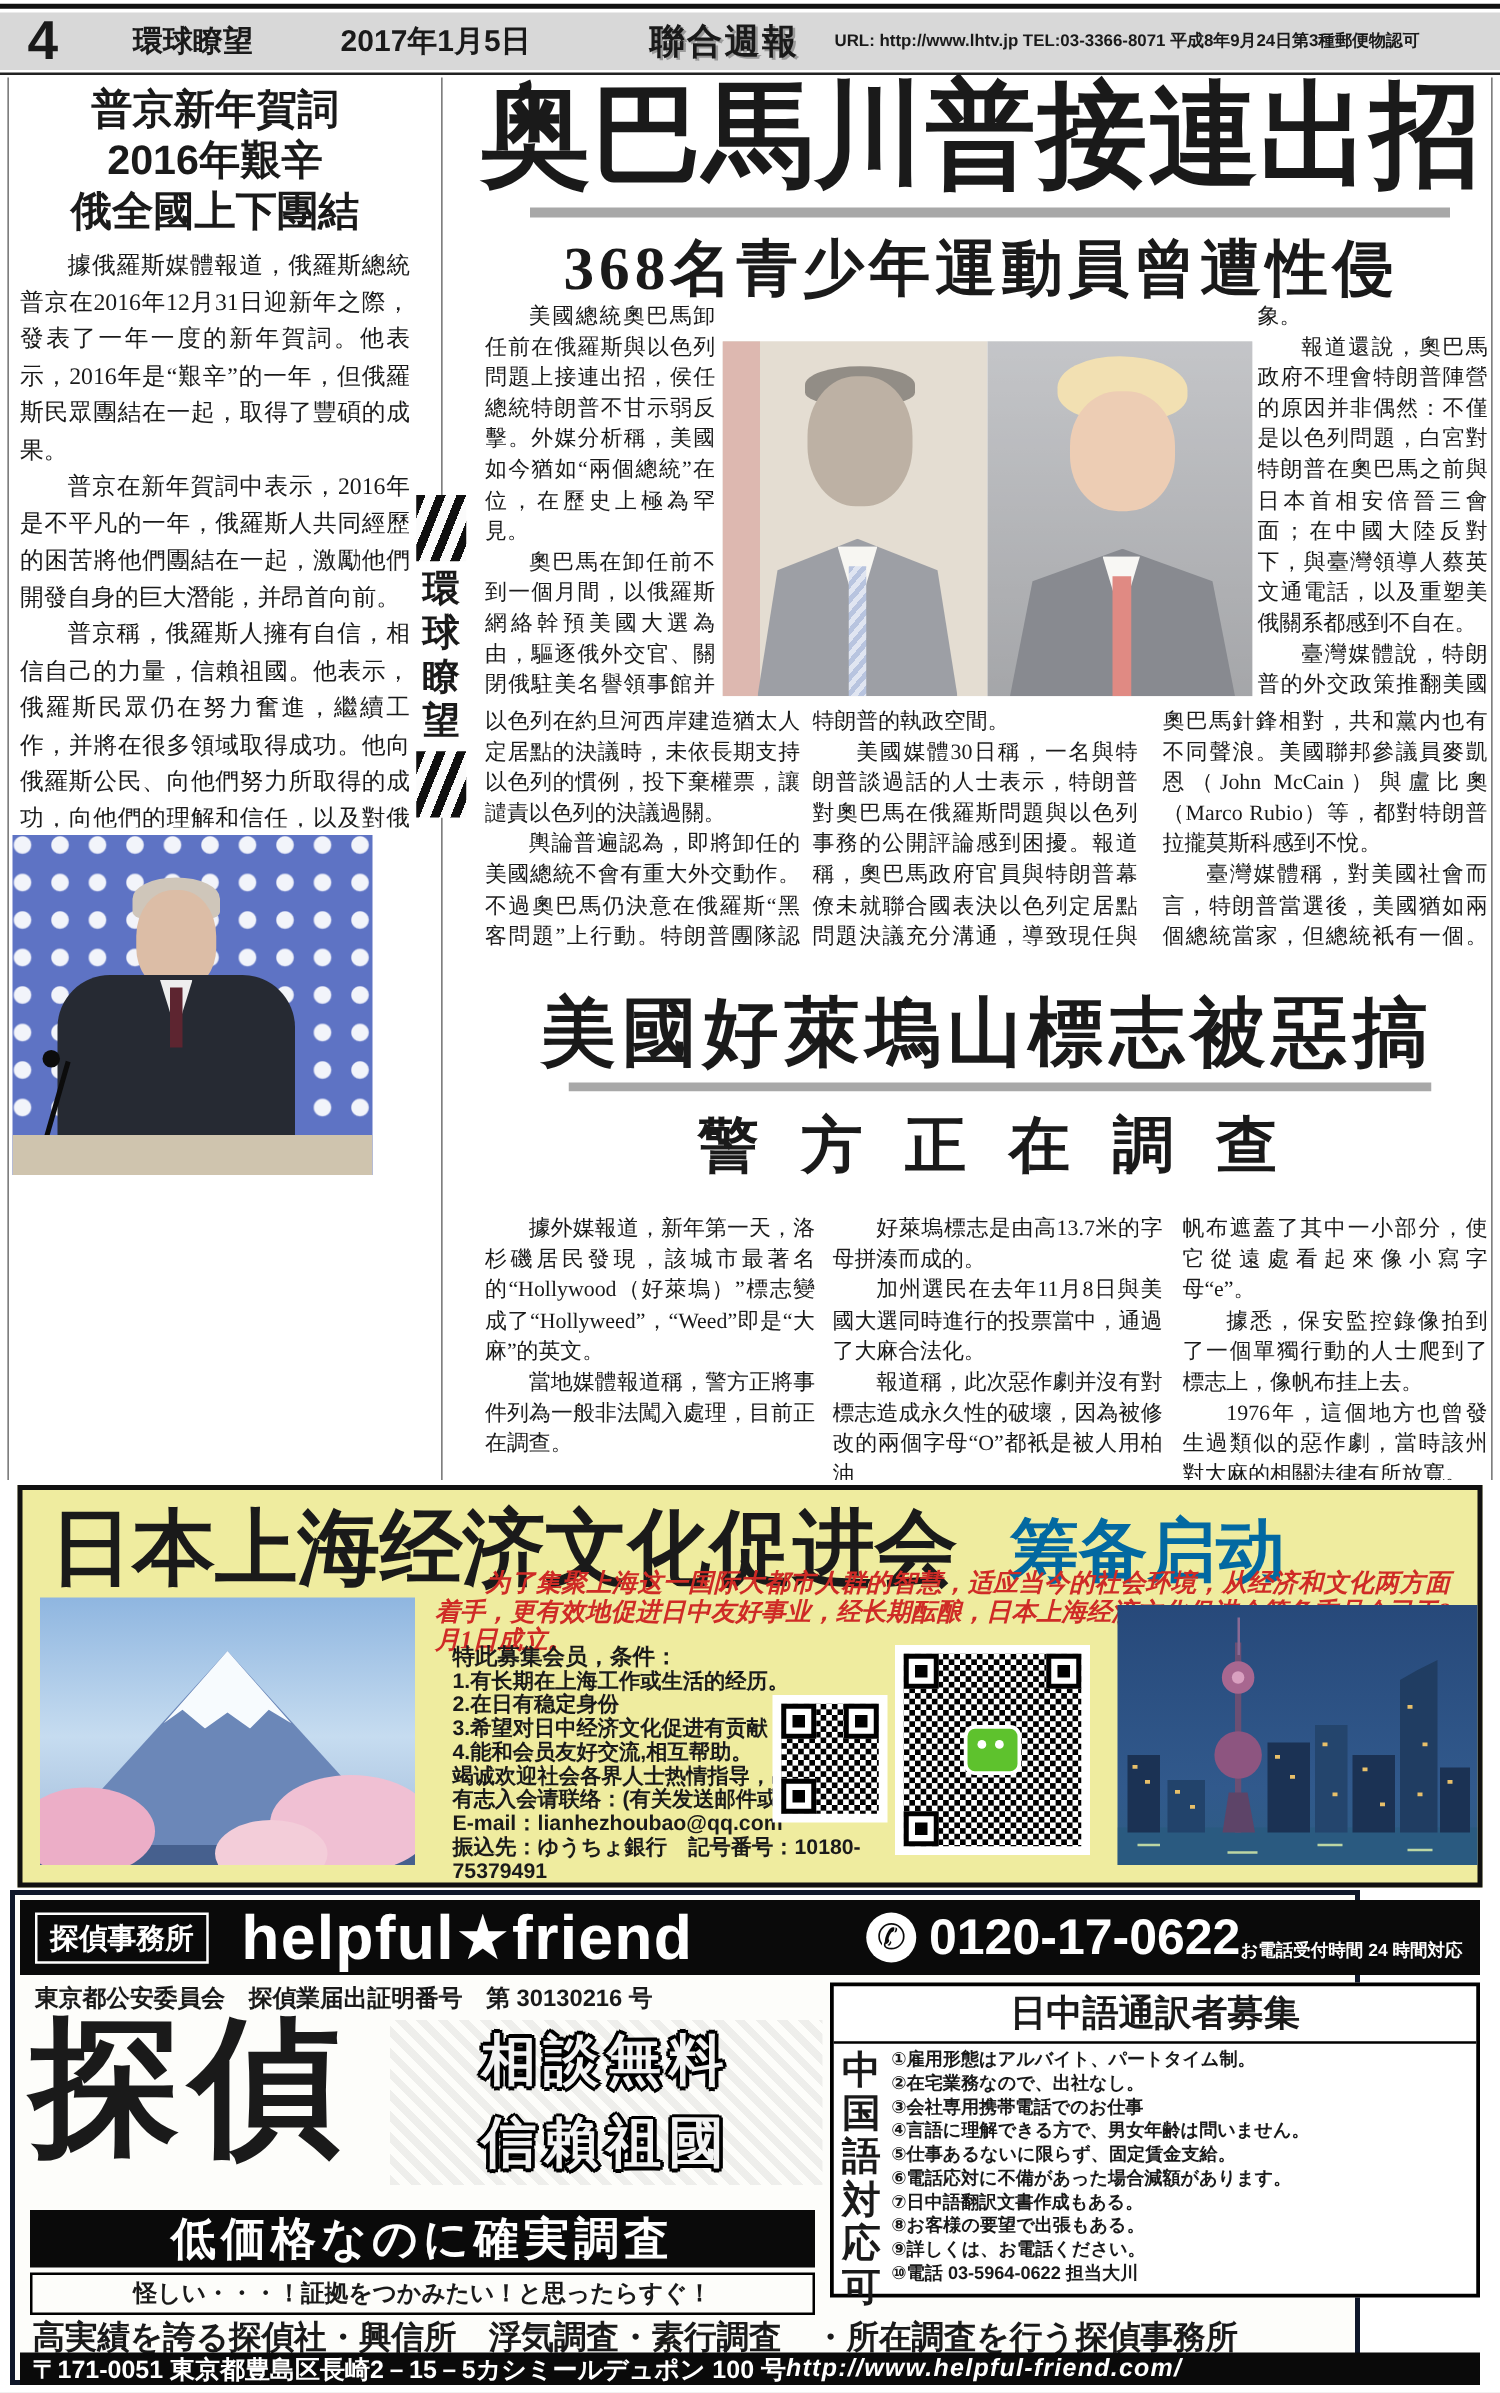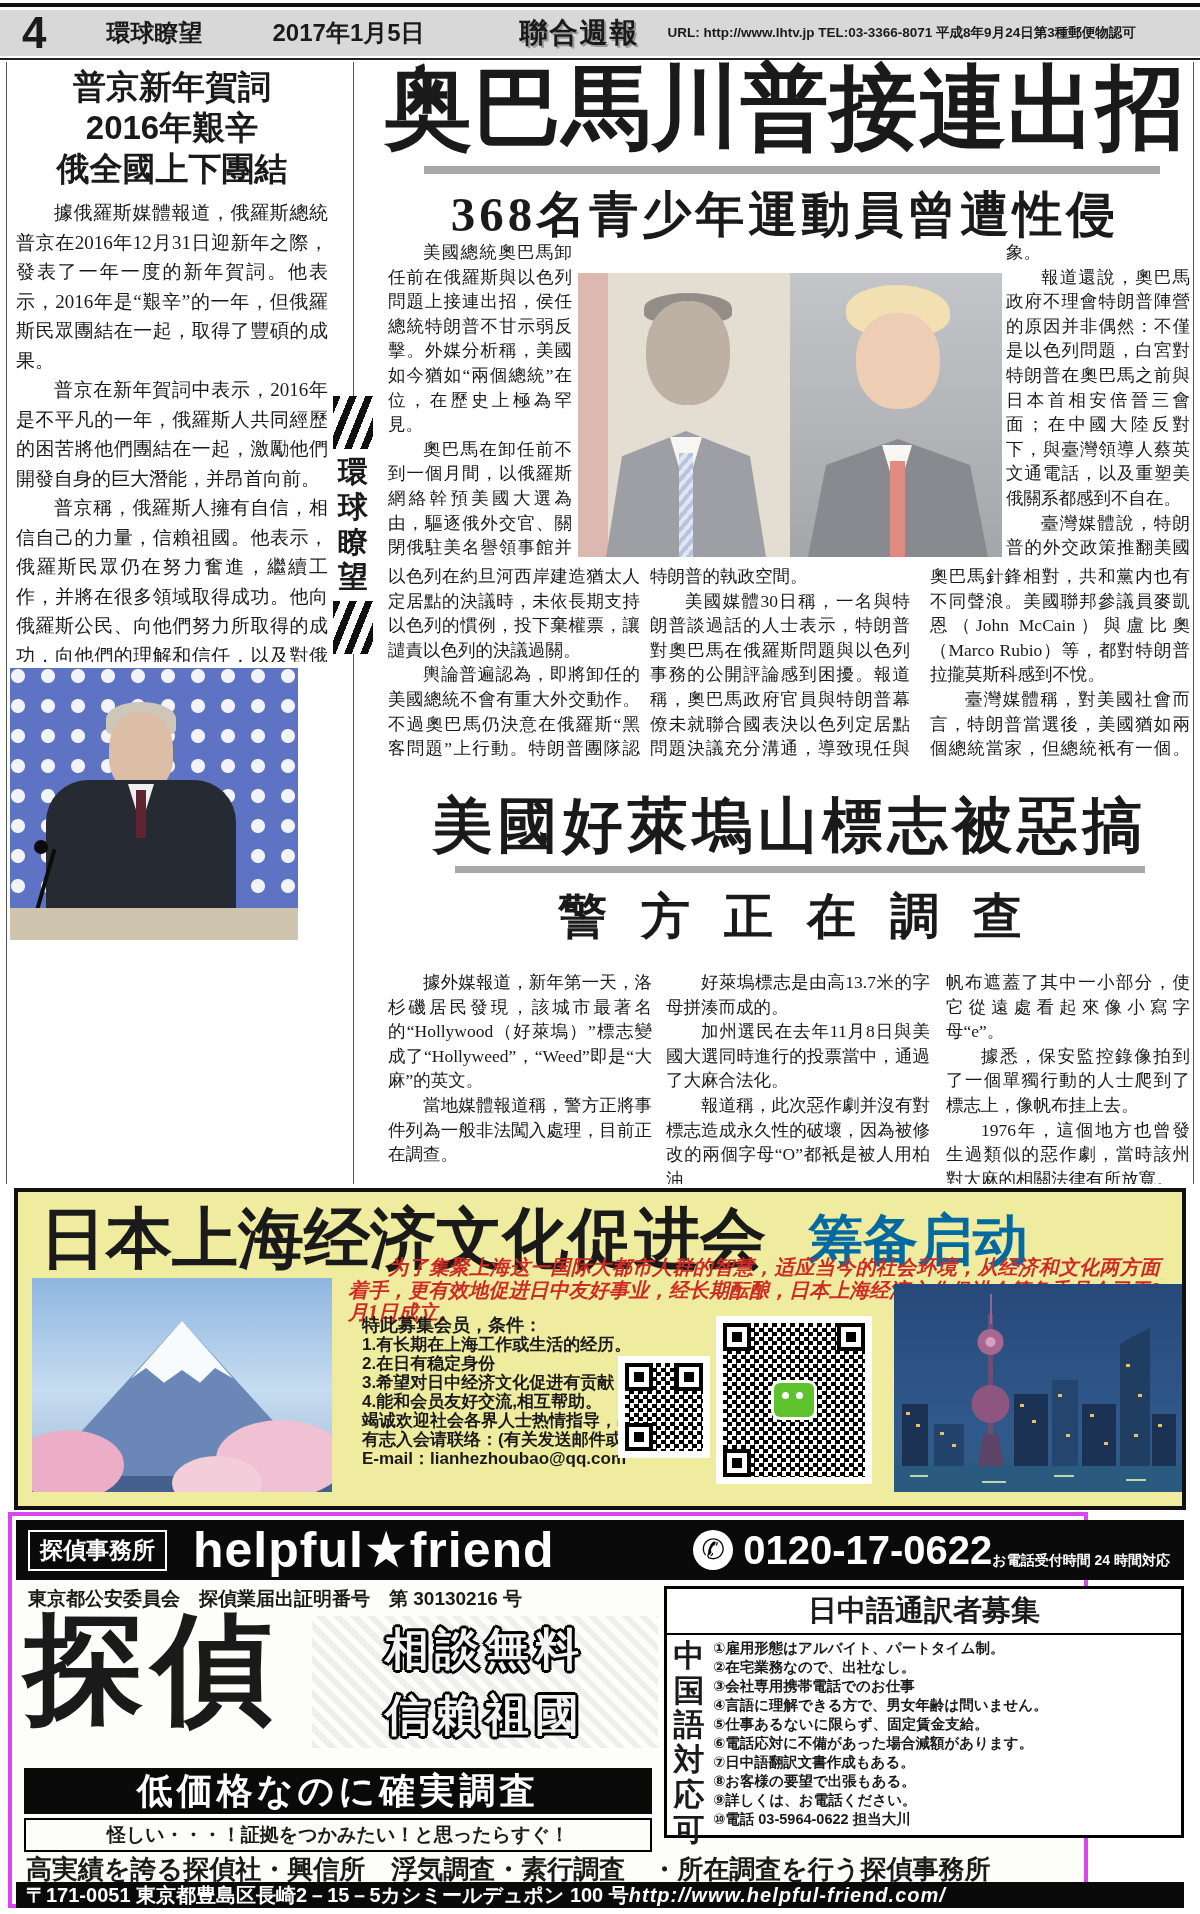--- a/index.html
+++ b/index.html
@@ -112,21 +112,21 @@
   .qr-f.tl{left:0;top:0}.qr-f.tr{right:0;top:0}.qr-f.bl{left:0;bottom:0}
   .qr-s{left:600px;top:164px;width:78px;height:88px;}
   .qr-b{left:698px;top:124px;width:142px;height:154px;}
   .wechat{position:absolute;left:50%;top:50%;transform:translate(-50%,-50%);width:40px;height:34px;
           background:#5ec22d;border-radius:9px;border:3px solid #fff;}
   .wechat::before,.wechat::after{content:"";position:absolute;top:9px;width:7px;height:7px;border-radius:50%;background:#fff;}
   .wechat::before{left:8px}.wechat::after{left:22px}
   .pr-shanghai{position:absolute;left:876px;top:92px;width:288px;height:208px;overflow:hidden;
                background:linear-gradient(180deg,#27497a 0%,#31598c 70%,#2e5d83 100%);}
   
-  .det{left:8px;top:1512px;width:1080px;height:396px;background:#fdfdfa;border:4px solid #d946ef;box-sizing:border-box;
+  .det{left:8px;top:1512px;width:1080px;height:396px;background:#fdfdfa;border:4px solid #0f172a;box-sizing:border-box;
        font-family:"Liberation Sans","DejaVu Sans",sans-serif;}
   .d-topbar{position:absolute;left:4px;top:4px;width:1168px;height:60px;background:#0a0a0a;color:#fff;
             display:flex;align-items:center;}
   .d-office{border:2px solid #fff;padding:3px 10px;font-size:23px;font-weight:800;margin-left:12px;white-space:nowrap;}
   .d-brand{font-size:50px;font-weight:900;margin-left:26px;letter-spacing:1px;white-space:nowrap;}
   .d-phone-wrap{margin-left:auto;margin-right:14px;display:flex;align-items:center;gap:10px;}
   .d-picon{width:40px;height:40px;border-radius:50%;background:#fff;color:#0a0a0a;font-size:28px;line-height:40px;text-align:center;}
   .d-pcol{display:flex;flex-direction:row;align-items:flex-end;}
   .d-phone{font-size:40px;font-weight:900;line-height:1;}
   .d-hours{font-size:14px;font-weight:700;margin-top:2px;}
@@ -280,20 +280,21 @@
 
     <div class="pr-list">
       <div class="hd">特此募集会员，条件：</div>
       <div>1.有长期在上海工作或生活的经历。</div>
       <div>2.在日有稳定身份</div>
       <div>3.希望对日中经济文化促进有贡献</div>
       <div>4.能和会员友好交流,相互帮助。</div>
       <div>竭诚欢迎社会各界人士热情指导，出谋献策。</div>
       <div>有志入会请联络：(有关发送邮件或扫二维码)</div>
       <div>E-mail：lianhezhoubao@qq.com</div>
+      <div>振込先：ゆうちょ銀行　記号番号：10180-75379491</div>
     </div>
     <div class="pr-account">口座名義：ニホンシャンハイケィザイブンカソクシンカイ</div>
 
     <div class="qr qr-s">
       <div class="qr-pat">
         <div class="qr-f tl"></div>
         <div class="qr-f tr"></div>
         <div class="qr-f bl"></div>
       </div>
     </div>

